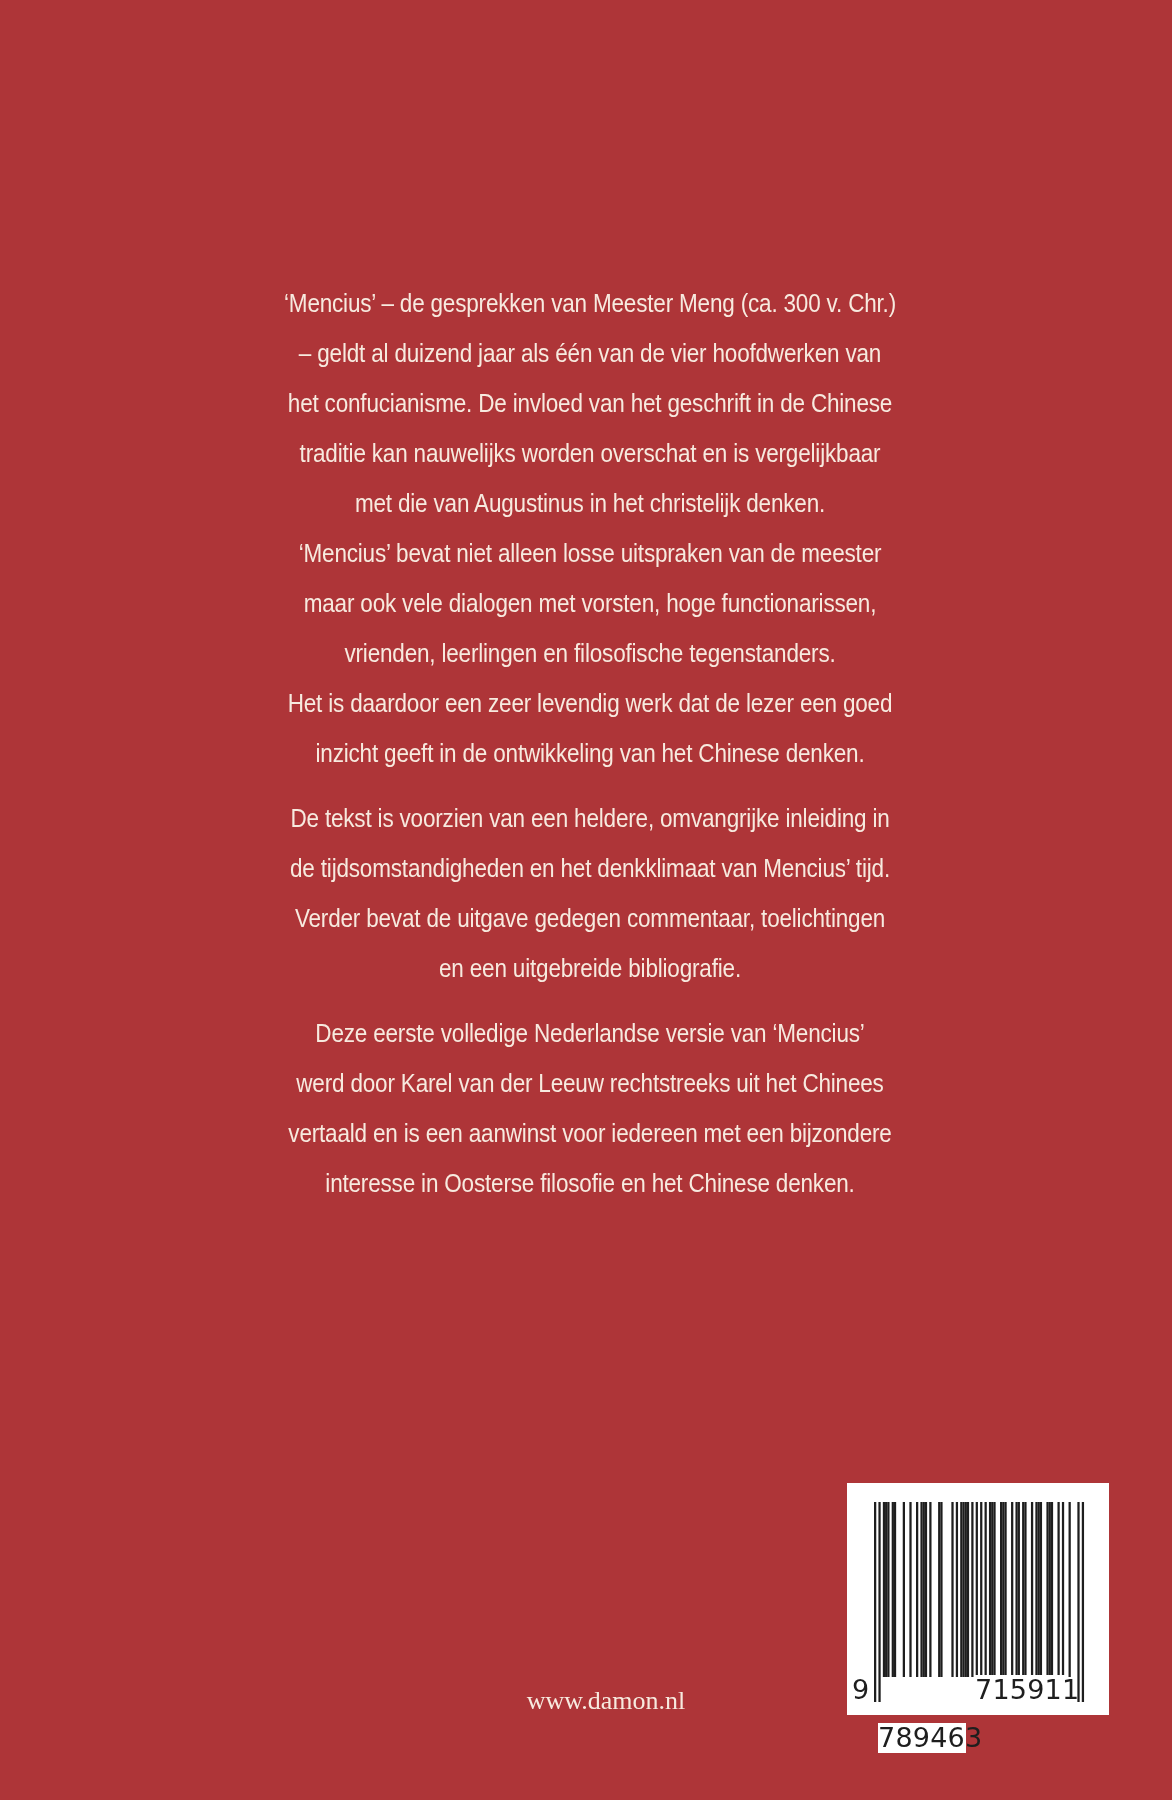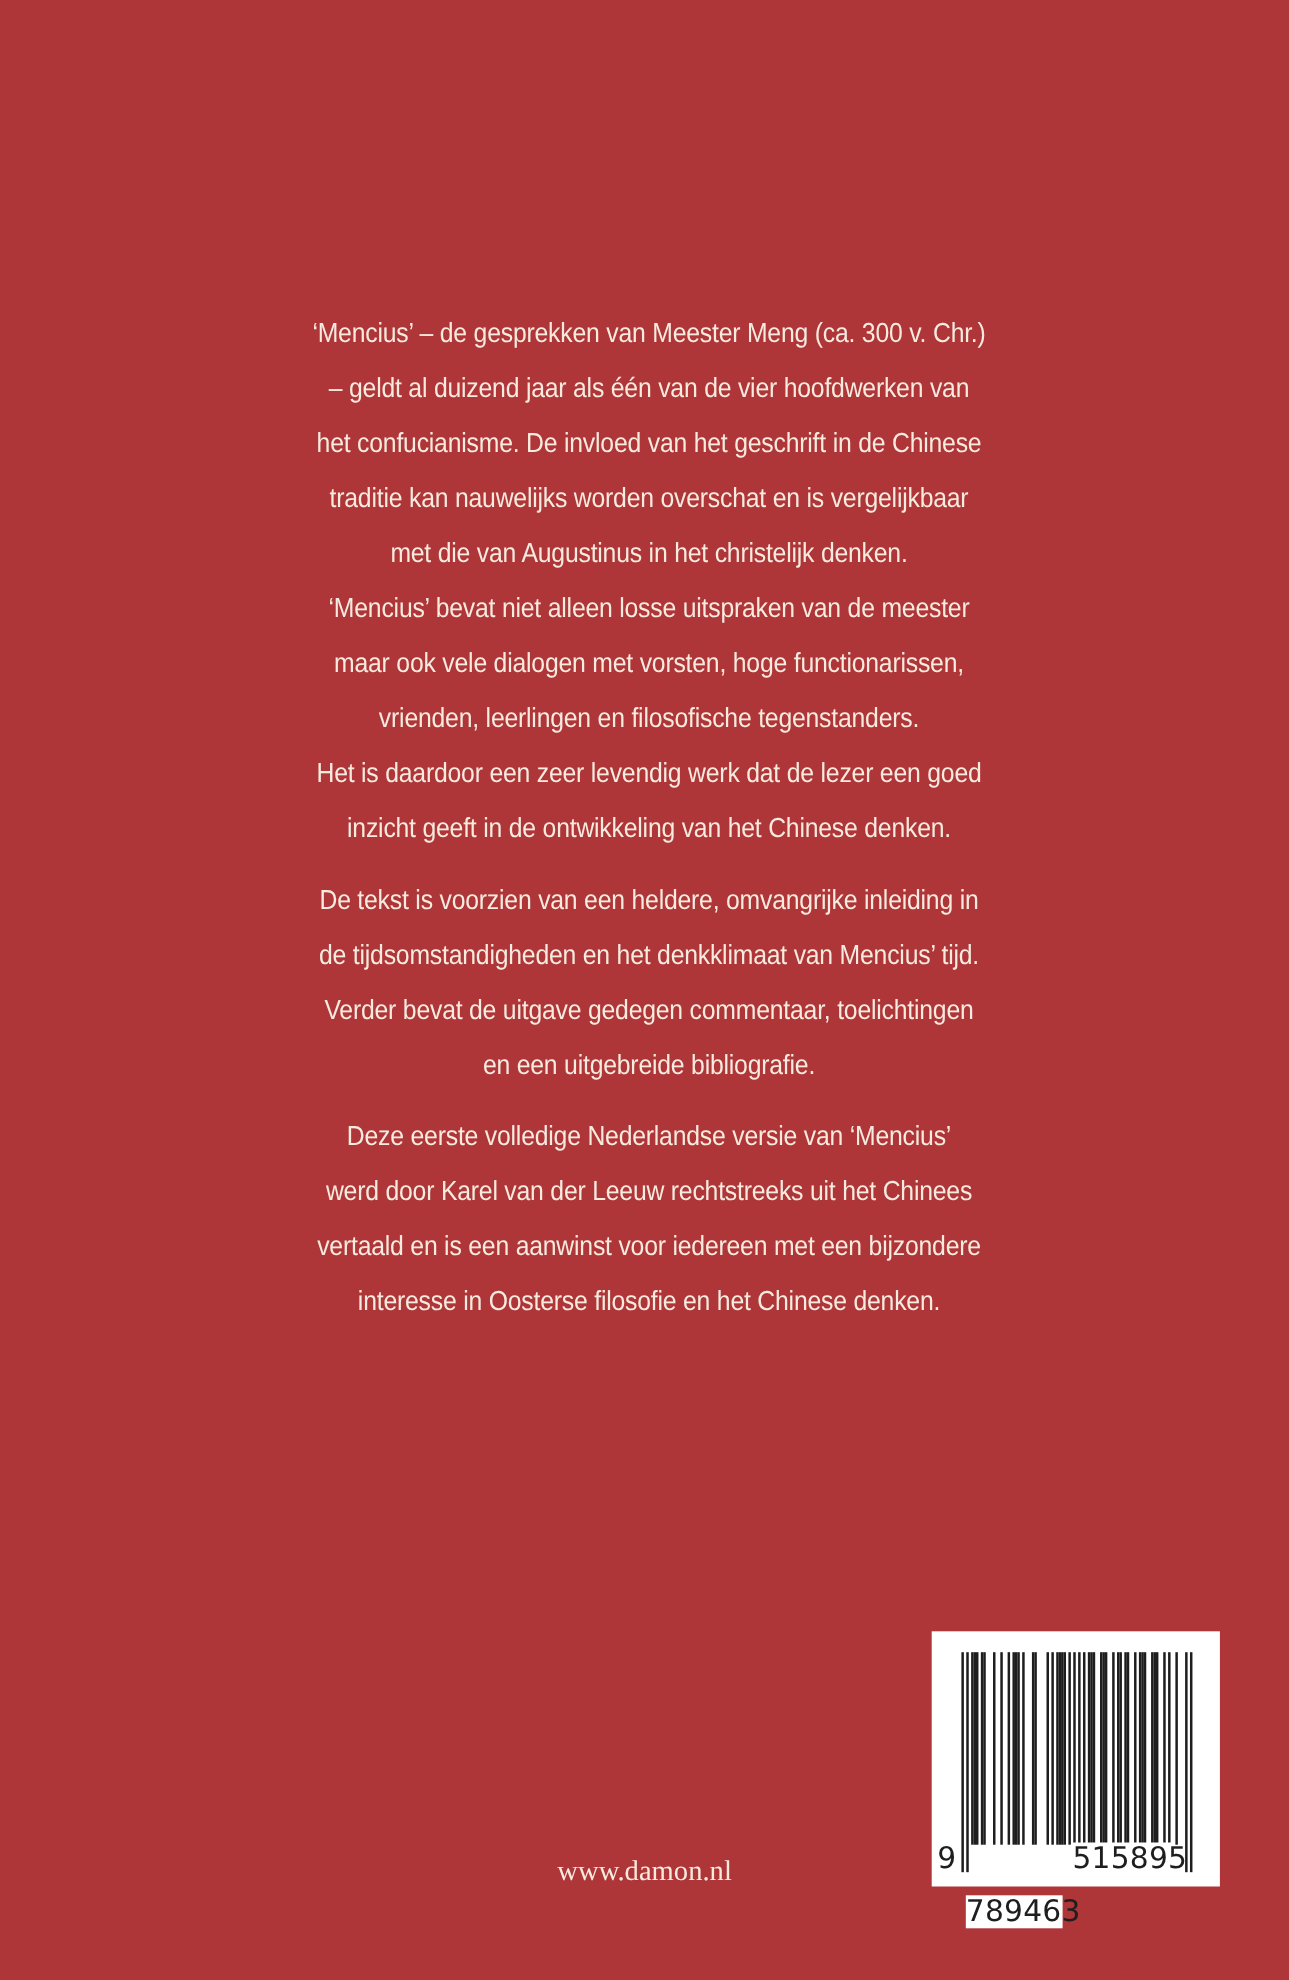--- a/index.html
+++ b/index.html
@@ -35,21 +35,21 @@
     letter-spacing: -0.2px;
   }
   .line {
     display: block;
     white-space: nowrap;
     transform: scaleX(0.9);
     transform-origin: center;
   }
   .website {
     position: absolute;
-    left: 486px;
+    left: 506px;
     width: 200px;
     top: 1683px;
     text-align: center;
     font-family: "Liberation Serif", "DejaVu Serif", serif;
     font-size: 26px;
     line-height: 36px;
     color: #F7EADF;
   }
   .barcode-box {
     position: absolute;
@@ -164,17 +164,17 @@
         <rect x="203.84" y="19" width="2.26" height="175" fill="#1E1E1E"></rect>
         <rect x="210.47" y="19" width="2.26" height="175" fill="#1E1E1E"></rect>
         <rect x="214.89" y="19" width="2.26" height="175" fill="#1E1E1E"></rect>
         <rect x="221.53" y="19" width="2.26" height="175" fill="#1E1E1E"></rect>
         <rect x="230.37" y="19" width="2.26" height="200" fill="#1E1E1E"></rect>
         <rect x="234.79" y="19" width="2.26" height="200" fill="#1E1E1E"></rect>
       </svg>
     <div class="barcode-digits">
       <span class="bd bd-first">9</span>
       <span class="bd bd-left">789463</span>
-      <span class="bd bd-right">515895</span>
+      <span class="bd bd-right">715911</span>
     </div>
   </div>
 
 </div>
 
 </body></html>

